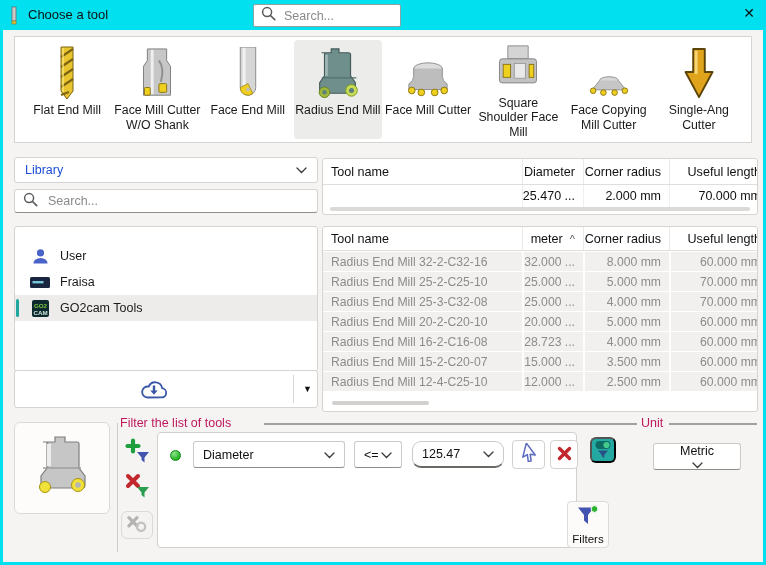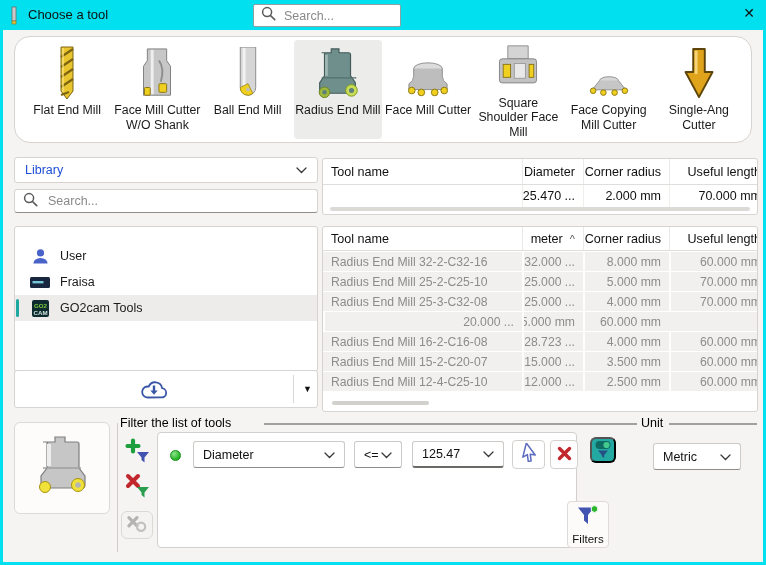--- a/index.html
+++ b/index.html
@@ -9,21 +9,21 @@
   
   .titlebar{position:absolute;left:0;top:0;right:0;height:30px;}
   .title-icon{position:absolute;left:9px;top:6px;}
   .title-text{position:absolute;left:28px;top:7px;font-size:13px;color:#101010;}
   .tb-search{position:absolute;left:253px;top:4px;width:148px;height:23px;background:#fff;
     border:1px solid #8fa0a2;border-radius:2px;display:flex;align-items:center;gap:6px;padding:0 7px;box-sizing:border-box;}
   .tb-search input{border:none;outline:none;flex:1;min-width:0;font-size:12.5px;font-family:inherit;color:#333;background:transparent;}
   input::placeholder{color:#8a8a8a;}
   .close-btn{position:absolute;right:11px;top:6px;font-size:14px;color:#101010;line-height:1;}
   
-  .panel{position:absolute;background:#fff;border:1px solid #d6d3d0;border-radius:16px;box-sizing:border-box;}
+  .panel{position:absolute;background:#fff;border:1px solid #d6d3d0;border-radius:0;box-sizing:border-box;}
   
   .tool-strip{left:14px;top:36px;width:738px;height:107px;display:flex;align-items:stretch;padding:3px 8px;gap:2px;}
   .tt{flex:1 1 0;display:flex;flex-direction:column;align-items:center;padding-top:3px;border-radius:4px;min-width:0;}
   .tt.selected{background:#ececea;}
   .tt-icon{height:58px;display:flex;align-items:flex-end;justify-content:center;padding-bottom:2px;}
   .tt-label{font-size:12.3px;color:#1a1a1a;text-align:center;line-height:1.18;}
   
   .lib-combo{left:14px;top:157px;width:304px;height:26px;border-radius:3px;display:flex;align-items:center;
     justify-content:space-between;padding:0 10px;font-size:12.5px;color:#1d4ed8;}
   .lib-search{left:14px;top:189px;width:304px;height:24px;border-radius:3px;border-bottom-color:#8f8d8b;
@@ -52,49 +52,49 @@
   .t2rows{padding-top:1px;}
   .trow{display:grid;grid-template-columns:199px 61px 86px 100px;height:19px;margin-bottom:1px;background:#f1f0ee;
     align-items:center;font-size:12.2px;color:#8c8c8c;}
   .trow .c.num{text-align:right;border-left:2px solid #fdfdfc;height:100%;display:flex;align-items:center;justify-content:flex-end;}
   .hscroll1{position:absolute;left:7px;right:7px;bottom:3px;height:4px;background:#dcdad7;border-radius:2px;}
   .hscroll2{position:absolute;left:9px;bottom:6px;width:97px;height:4px;background:#d2d0cd;border-radius:2px;}
   .sort-caret{font-size:11px;color:#555;}
   
   .preview{left:14px;top:422px;width:96px;height:92px;border-radius:6px;background:#fdfcfb;border-color:#dcdad7;
     display:flex;align-items:center;justify-content:center;}
-  .group-label{position:absolute;font-size:12.5px;color:#000000;}
+  .group-label{position:absolute;font-size:12.5px;color:#be185d;}
   .gl-filter{left:120px;top:416px;}
   .gl-unit{left:641px;top:416px;}
   .gline{position:absolute;height:2px;background:#a3a19e;}
   .fg-top{left:264px;top:423px;width:368px;}
   .ug-left{left:629px;top:423px;width:8px;}
   .ug-right{left:669px;top:423px;width:88px;}
   .fg-left{position:absolute;left:117px;top:423px;width:1px;height:129px;background:#cfccc9;}
   .iconbtn{position:absolute;display:flex;align-items:center;justify-content:center;background:transparent;border:none;}
   .btn-addf{left:123px;top:437px;width:30px;height:30px;}
   .btn-remf{left:123px;top:472px;width:30px;height:30px;}
   .btn-clrf{left:121px;top:511px;width:32px;height:28px;background:#f5f3f1;border:1px solid #dbd9d6;border-radius:6px;}
   .filter-panel{left:157px;top:432px;width:420px;height:116px;border-radius:4px;border-color:#d2cfcc;}
   .f-dot{position:absolute;left:12px;top:17px;width:11px;height:11px;border-radius:50%;
     background:radial-gradient(circle at 35% 30%,#8ce48c,#1fae1f 75%);border:1px solid #149014;box-sizing:border-box;}
   .combo{position:absolute;background:#fff;border:1px solid #ccc9c6;border-bottom-color:#8f8d8a;border-radius:3px;
     display:flex;align-items:center;justify-content:space-between;padding:0 9px;font-size:12.5px;color:#111;box-sizing:border-box;}
   .f-field{left:35px;top:8px;width:152px;height:27px;}
   .f-op{left:196px;top:8px;width:48px;height:27px;}
-  .f-val{left:254px;top:8px;width:92px;height:27px;border-bottom:2px solid #6b6966;}
+  .f-val{left:254px;top:8px;width:92px;height:27px;border-bottom:2px solid #6b6966;border-radius:9px;}
   .sqbtn{position:absolute;background:#fff;border:1px solid #d4d1ce;border-radius:4px;display:flex;align-items:center;justify-content:center;box-sizing:border-box;}
   .f-pick{left:354px;top:7px;width:33px;height:29px;}
   .f-del{left:392px;top:7px;width:28px;height:29px;}
   .toggle-btn{position:absolute;left:590px;top:437px;width:26px;height:26px;border-radius:6px;background:#23a8a2;
     display:flex;align-items:center;justify-content:center;}
   .filters-btn{position:absolute;left:567px;top:501px;width:42px;height:47px;background:#fcfbfa;border:1px solid #dddad7;
     border-radius:4px;display:flex;flex-direction:column;align-items:center;justify-content:space-between;padding:3px 0 2px;box-sizing:border-box;}
   .filters-label{font-size:11.5px;color:#111;}
-  .unit-combo{left:653px;top:443px;width:88px;height:27px;}
+  .unit-combo{left:653px;top:443px;width:88px;height:27px;flex-direction:column;}
 </style>
 </head>
 <body>
 
 <div class="window">
   <div class="content-bg"></div>
 
   <div class="titlebar">
     <span class="title-icon">
       <svg width="10" height="20" viewBox="0 0 10 20">
@@ -140,21 +140,21 @@
     </div>
     <div class="tt">
       <div class="tt-icon">
         <svg width="36" height="54" viewBox="0 0 36 56">
             <path d="M10 0 h16 v42 a8 8 0 0 1 -16 0 z" fill="#d6d6d6" stroke="#8a8a8a"></path>
             <path d="M14 1 v44" stroke="#f2f2f2" stroke-width="3"></path>
             <path d="M10 42 a8 8 0 0 0 13 6.3 l-5 -10.3 z" fill="#f0d01f" stroke="#9a8410" stroke-width="0.8"></path>
             <circle cx="18" cy="44" r="2" fill="#bdbdbd"></circle>
           </svg>
       </div>
-      <div class="tt-label">Ball End Mill</div>
+      <div class="tt-label">Face End Mill</div>
     </div>
     <div class="tt selected">
       <div class="tt-icon">
         <svg width="50" height="54" viewBox="0 0 50 56">
             <path d="M8 6 h10 v-4 h8 v4 h10 q2 0 2 2 v22 l5 7 v8 q0 3 -3 3 h-31 q-3 0 -3 -3 v-8 l5 -7 v-22 q0 -2 2 -2 z" fill="#6f8f8c" stroke="#425b59" stroke-width="1.2"></path>
             <path d="M13 8 v22" stroke="#9db5b2" stroke-width="3"></path>
             <path d="M8 32 h36" stroke="#52706d" stroke-width="1.5"></path>
             <circle cx="11" cy="47" r="5.5" fill="#9fb83c" stroke="#6d8422"></circle>
             <circle cx="11" cy="47" r="2.3" fill="#5f7f7c"></circle>
             <circle cx="39" cy="45" r="6" fill="#c8dc55" stroke="#7c9b1e"></circle>
@@ -318,20 +318,21 @@
         </div>
 
         <div class="trow">
           <div class="c">Radius End Mill 25-3-C32-08</div>
           <div class="c num">25.000 ...</div>
           <div class="c num">4.000 mm</div>
           <div class="c num">70.000 mm</div>
         </div>
 
         <div class="trow">
+          <div class="c">Radius End Mill 20-2-C20-10</div>
           <div class="c num">20.000 ...</div>
           <div class="c num">5.000 mm</div>
           <div class="c num">60.000 mm</div>
         </div>
 
         <div class="trow">
           <div class="c">Radius End Mill 16-2-C16-08</div>
           <div class="c num">28.723 ...</div>
           <div class="c num">4.000 mm</div>
           <div class="c num">60.000 mm</div>

